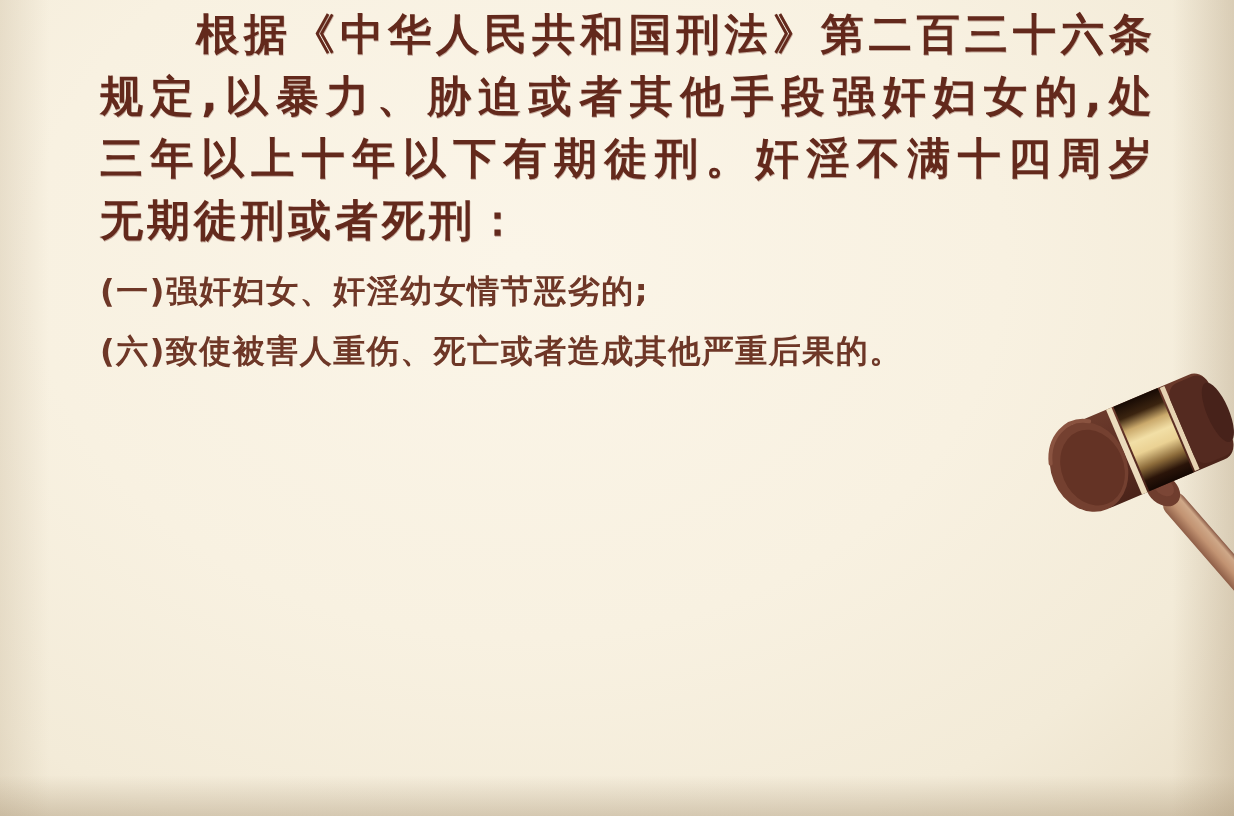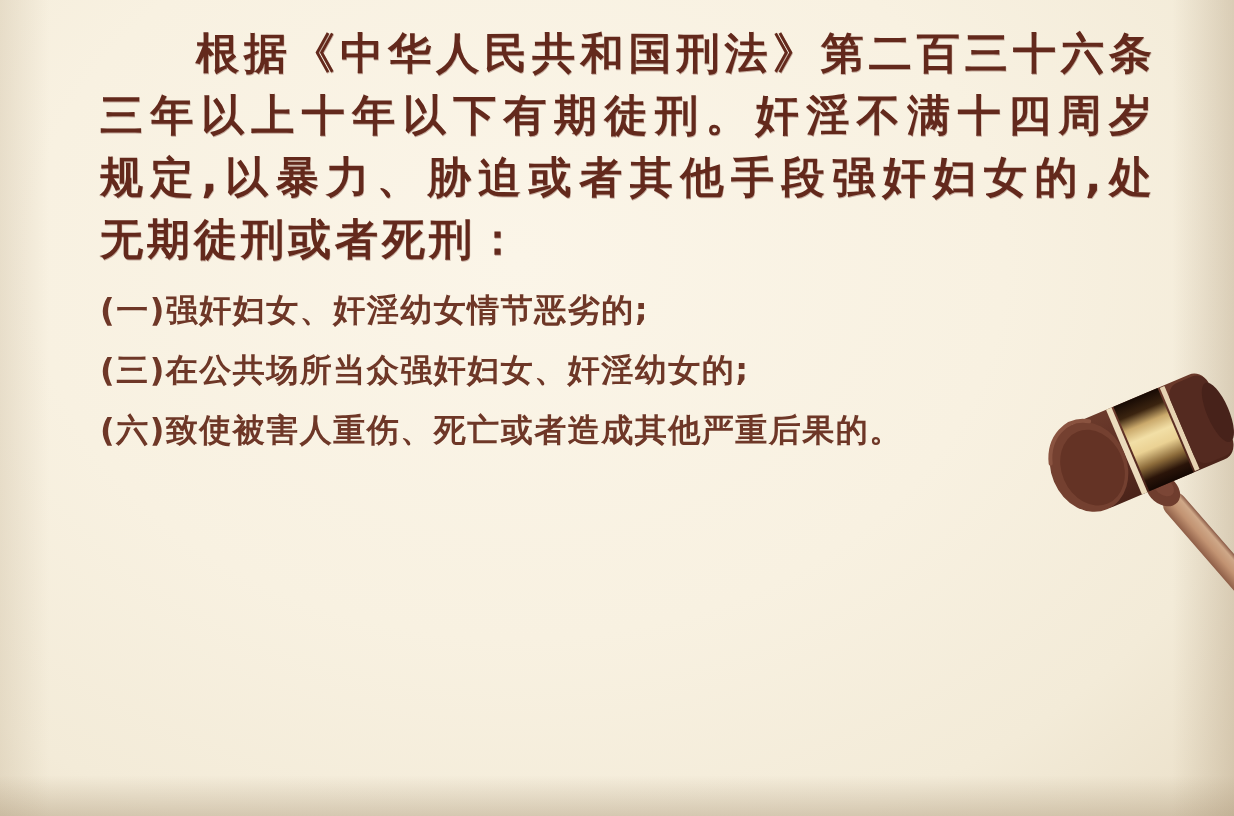--- a/index.html
+++ b/index.html
@@ -10,21 +10,21 @@
     font-family: "DejaVu Sans", sans-serif;
     background:
       linear-gradient(to right, rgba(190,170,140,0) 95%, rgba(175,155,125,0.38) 100%),
       linear-gradient(to bottom, rgba(190,170,140,0) 95%, rgba(170,150,120,0.42) 100%),
       linear-gradient(to left, rgba(200,182,152,0) 96%, rgba(195,178,150,0.30) 100%),
       radial-gradient(ellipse at 42% 32%, #fbf5e8 0%, #f8f1e1 48%, #f3ebd8 78%, #eadfc8 100%);
   }
 
   .content {
     position: absolute;
-    left: 100px; top: 22px;
+    left: 100px; top: 3px;
     width: 1054px;
   }
 
   .paragraph { width: 1054px; }
   .paragraph-line {
     width: 1054px;
     font-size: 43px;
     line-height: 62px;
     font-weight: 900;
     color: #63291c;
@@ -60,28 +60,27 @@
     pointer-events: none;
   }
 </style>
 </head>
 <body>
 
 <div class="content">
 
   <div class="paragraph">
     <div class="paragraph-line first">根据《中华人民共和国刑法》第二百三十六条</div>
+    <div class="paragraph-line">规定,以暴力、胁迫或者其他手段强奸妇女的,处</div>
     <div class="paragraph-line">三年以上十年以下有期徒刑。奸淫不满十四周岁</div>
-    <div class="paragraph-line">规定,以暴力、胁迫或者其他手段强奸妇女的,处</div>
     <div class="paragraph-line last">无期徒刑或者死刑：</div>
   </div>
 
   <div class="provision-list">
     <div class="list-item">(一)强奸妇女、奸淫幼女情节恶劣的;</div>
-    <div class="list-item">(三)在公共场所当众强奸妇女、奸淫幼女的;</div>
     <div class="list-item">(六)致使被害人重伤、死亡或者造成其他严重后果的。</div>
   </div>
 
 </div>
 
 <div class="gavel-wrap">
   <svg width="202" height="244" viewBox="0 0 202 244" xmlns="http://www.w3.org/2000/svg">
     <defs>
       <linearGradient id="gold" x1="0" y1="0" x2="0" y2="1">
         <stop offset="0" stop-color="#170a04"></stop>

